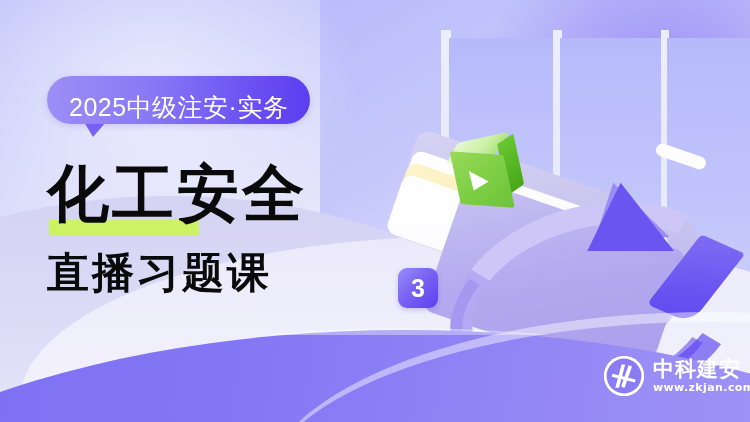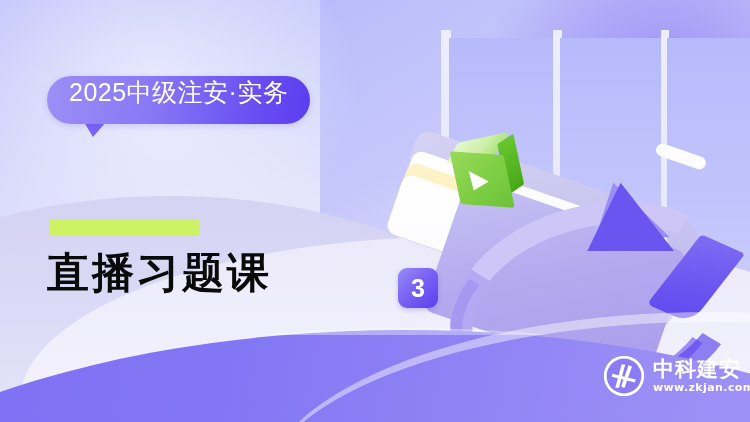--- a/index.html
+++ b/index.html
@@ -56,21 +56,21 @@
     border-top:10px solid rgba(255,255,255,.45);
     background:transparent;
   }
 
   
   .headline{position:absolute;left:0;top:0;width:460px;height:340px;}
 
   .badge{
     position:absolute;left:47px;top:76px;
     height:48px;padding:0 22px;
-    display:flex;align-items:flex-start;
+    display:flex;align-items:flex-end;
     border-radius:26px;
     background:linear-gradient(95deg,#9e8ef6 0%,#8878f5 40%,#6a4ff2 78%,#5b3df0 100%);
     box-shadow:0 2px 6px rgba(90,60,220,.18);
   }
   .badge-text{
     color:#fff;font-size:25px;letter-spacing:.5px;white-space:nowrap;
     font-family:"Liberation Sans","DejaVu Sans",sans-serif;
   }
   .badge-tail{
     position:absolute;left:84px;top:122px;width:0;height:0;
@@ -254,20 +254,21 @@
   <div class="bottom-arc-ghost"></div>
 
   <div class="headline">
     <div class="badge-tail"></div>
     <div class="badge">
       <span class="badge-text">2025中级注安·实务</span>
     </div>
 
     <div class="hl-bar"></div>
 
+    <div class="title-line title-1">化工安全</div>
     <div class="title-line title-2">直播习题课</div>
 
     <div class="num-badge">
       <span>3</span>
     </div>
   </div>
 
   <div class="logo">
     <div class="logo-mark">
       <svg width="40" height="40" viewBox="0 0 40 40" aria-hidden="true">

